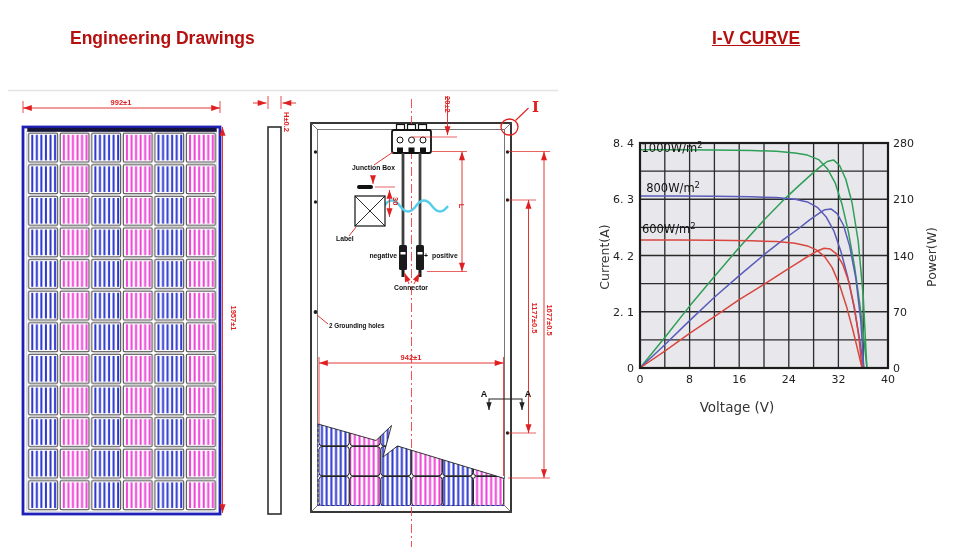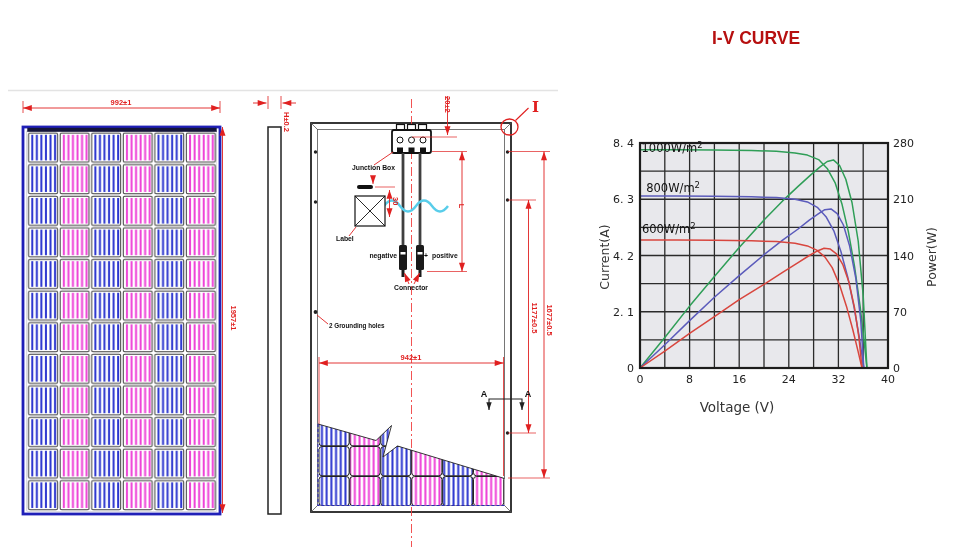--- a/index.html
+++ b/index.html
@@ -1,39 +1,40 @@
 <!DOCTYPE html>
 <html><head>
 <meta charset="utf-8">
 <style>
   html,body{margin:0;padding:0;background:#fff;}
   #page{position:relative;width:980px;height:552px;background:#fff;overflow:hidden;
         font-family:"Liberation Sans",sans-serif;}
   .hdr{position:absolute;top:28px;font-size:17.5px;font-weight:bold;color:#b60f0f;}
   #hdr-left{left:70px;}
-  #hdr-right{left:712px;}
+  #hdr-right{left:712px;text-decoration:underline;}
   svg{position:absolute;}
   #drawing{left:0;top:88px;}
   #iv-chart{left:585px;top:105px;}
   .dim{font:bold 7.5px "Liberation Sans",sans-serif;fill:#e02020;}
   .lbl{font:bold 6.8px "Liberation Sans",sans-serif;fill:#111;}
   .lbls{font:bold 6.3px "Liberation Sans",sans-serif;fill:#111;}
   .seca{font:bold 9px "Liberation Sans",sans-serif;fill:#111;}
   .imark{font:bold 15px "DejaVu Serif",serif;fill:#e02020;}
   .ct{font:11px "DejaVu Sans",sans-serif;fill:#222;}
   .cax{font:12.5px "DejaVu Sans",sans-serif;fill:#333;}
   .cax2{font:13.5px "DejaVu Sans",sans-serif;fill:#333;}
   .cser{font:11.5px "DejaVu Sans",sans-serif;fill:#111;}
   .stripe-b{fill:#2b35cf;} .stripe-m{fill:#ee3fd7;}
 </style>
 </head>
 <body>
 
 <div id="page">
 
+  <div id="hdr-left" class="hdr">Engineering Drawings</div>
   <div id="hdr-right" class="hdr">I-V CURVE</div>
 
   <svg id="drawing" width="560" height="464" viewBox="0 88 560 464">
     <defs>
       <marker id="mr" markerWidth="10" markerHeight="8" refX="9.3" refY="4" orient="auto-start-reverse" markerUnits="userSpaceOnUse">
         <path d="M0.5,1 L9.3,4 L0.5,7 Z" fill="#e02020"></path>
       </marker>
       <marker id="mk" markerWidth="9" markerHeight="7" refX="8.3" refY="3.5" orient="auto-start-reverse" markerUnits="userSpaceOnUse">
         <path d="M0.5,0.8 L8.3,3.5 L0.5,6.2 Z" fill="#222"></path>
       </marker>

